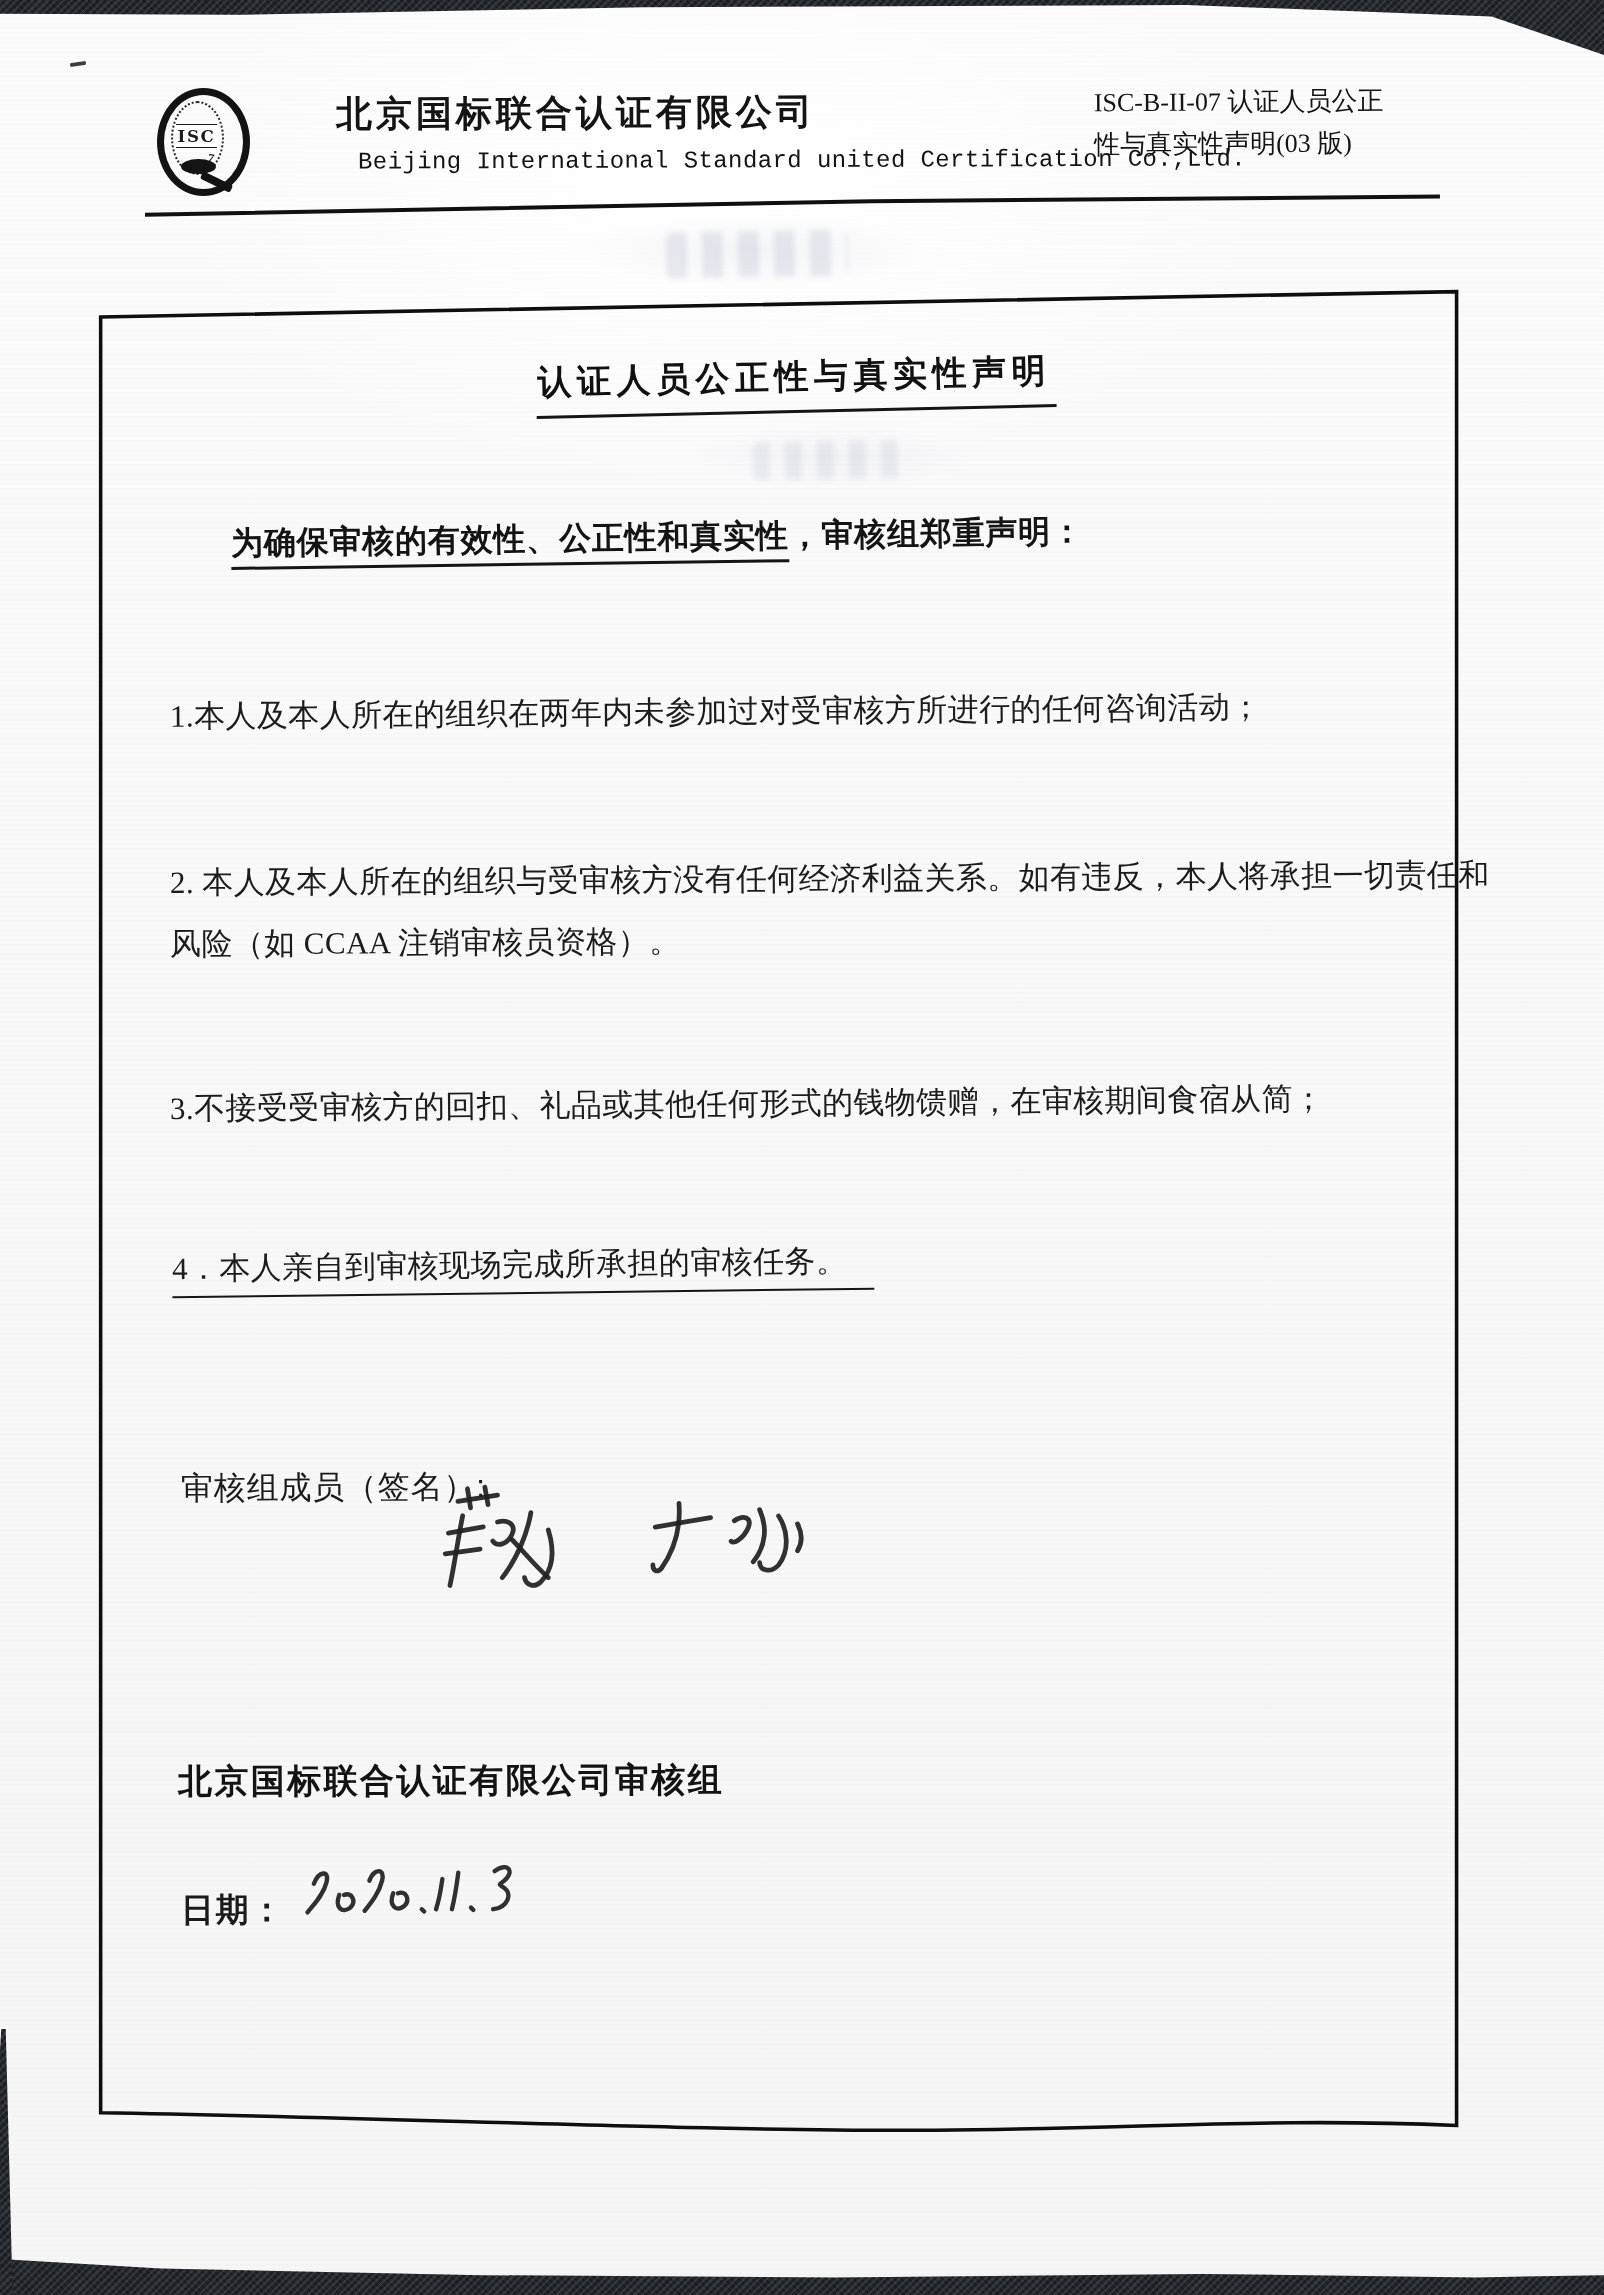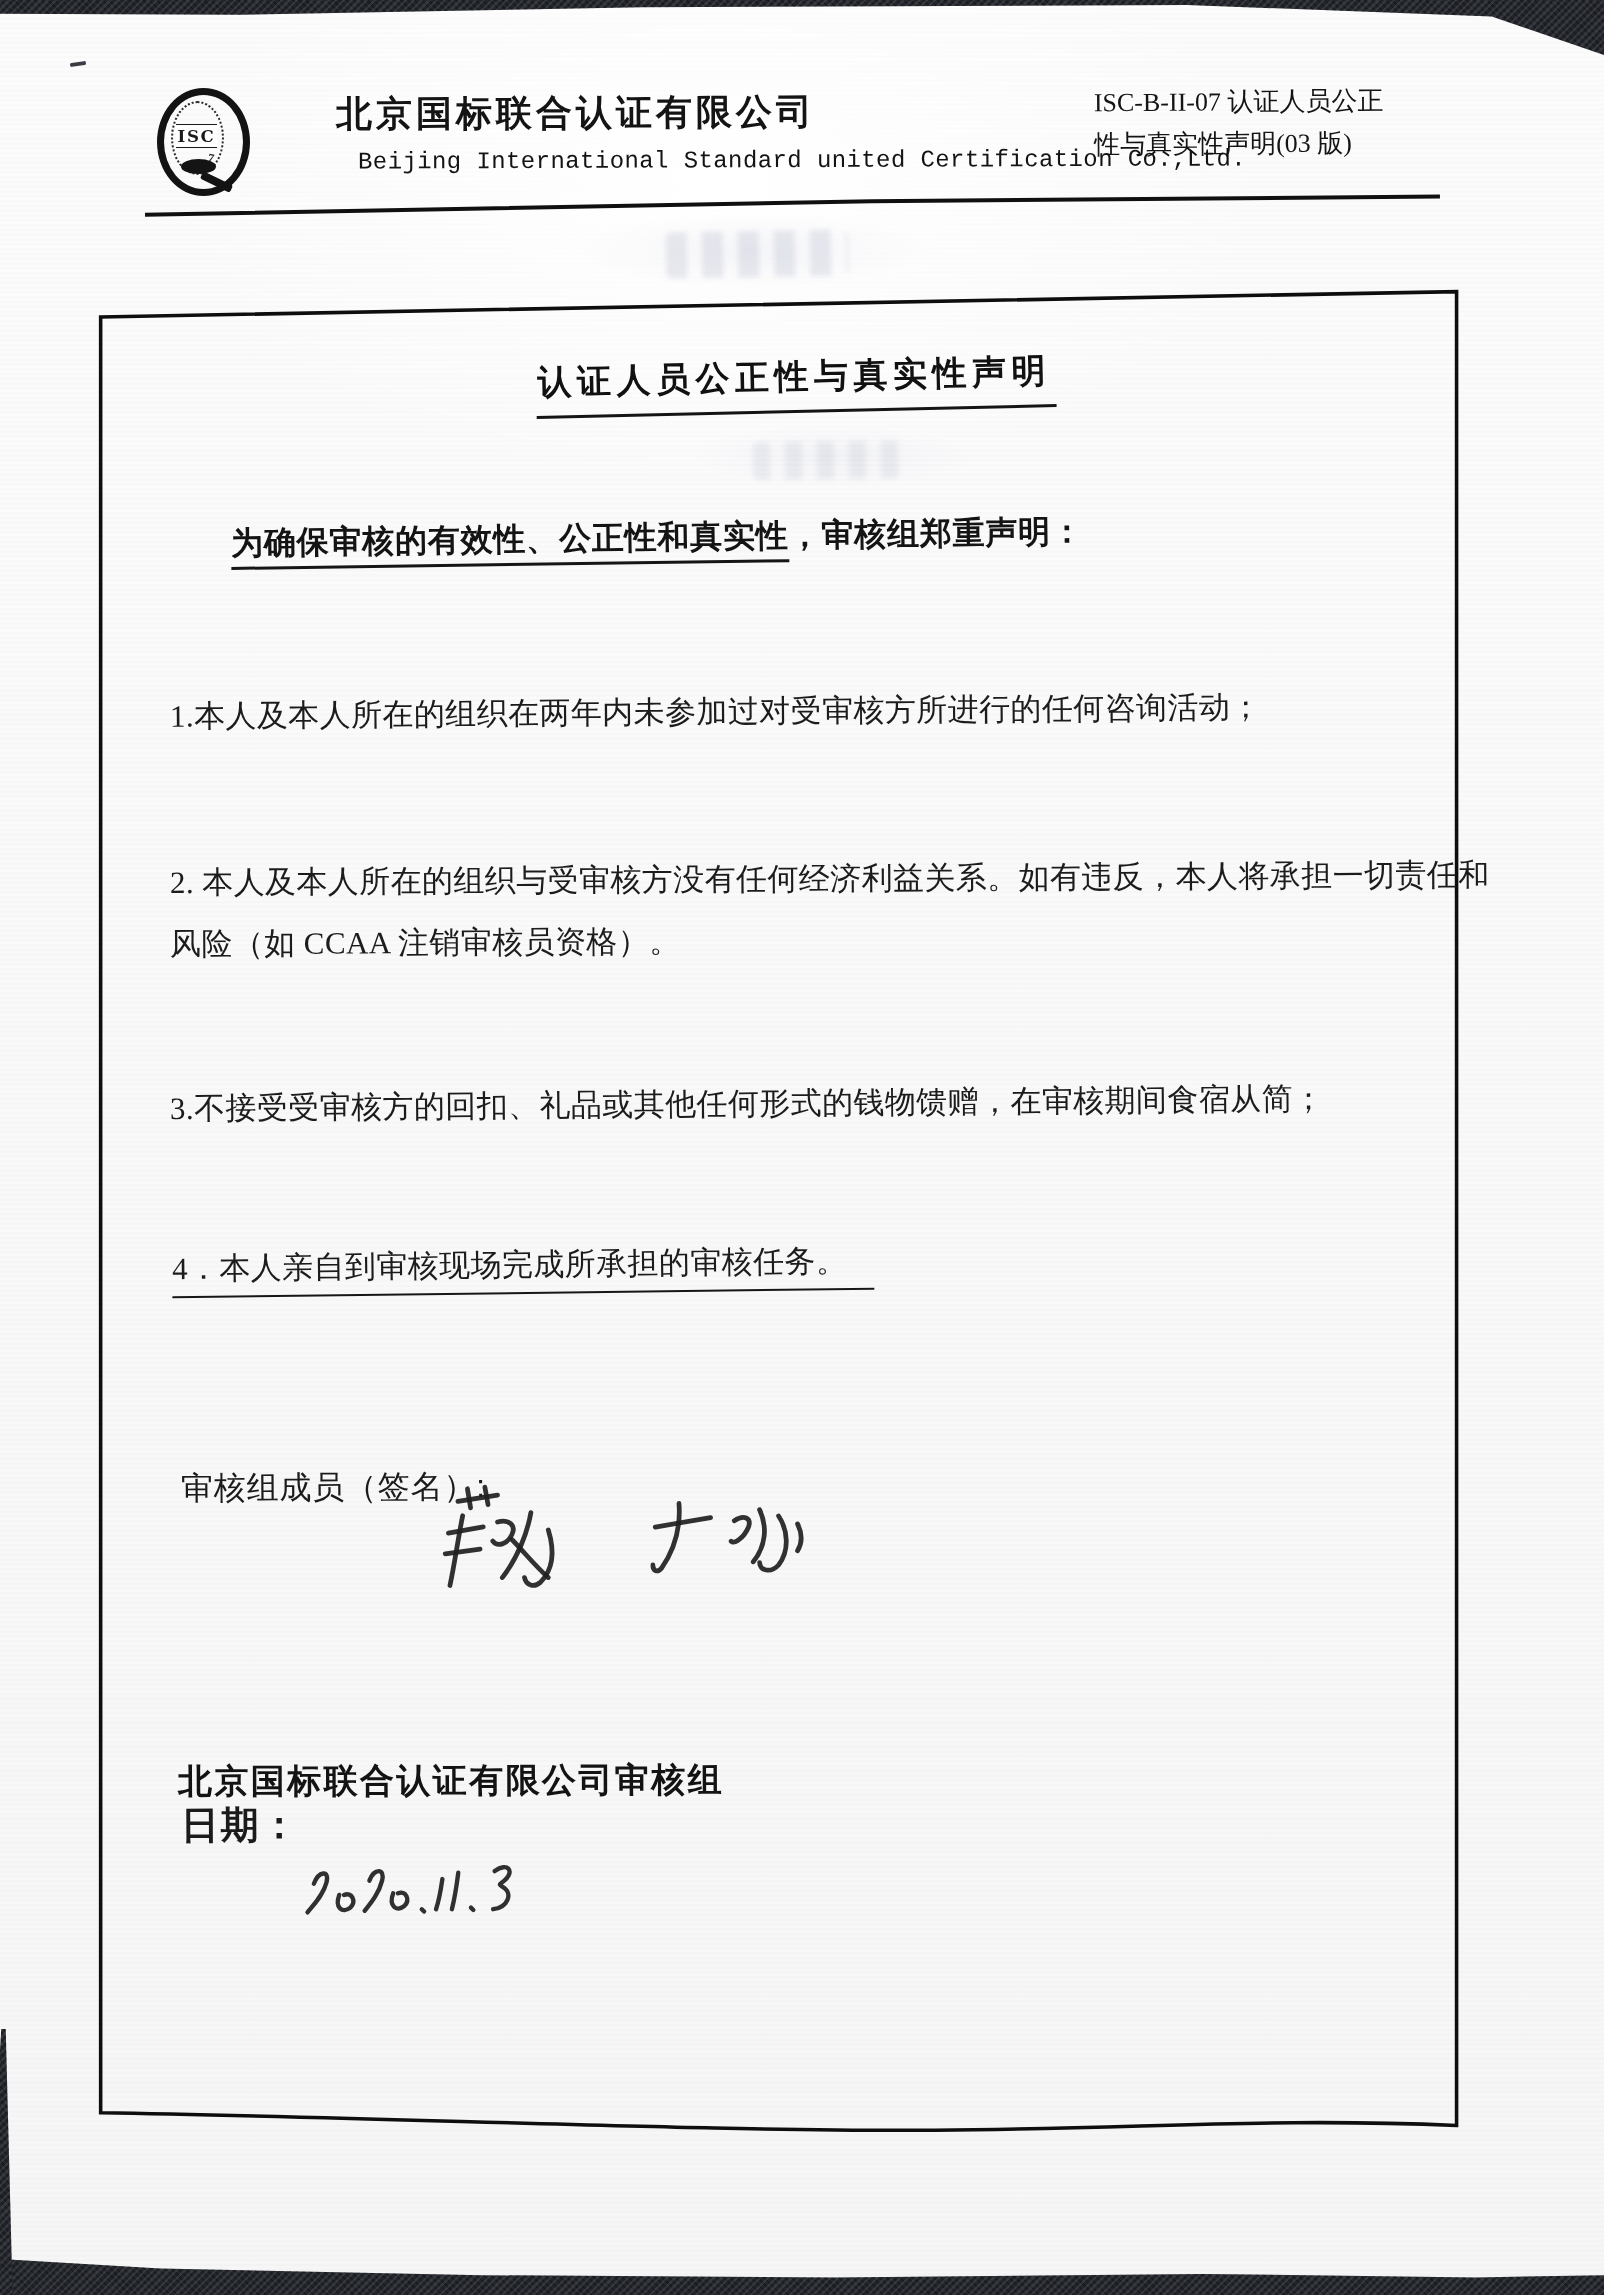--- a/index.html
+++ b/index.html
@@ -61,22 +61,22 @@
   .item-4{left:172px;top:1244px;transform:rotate(-0.7deg);}
   .item-4 .u4{border-bottom:2.8px solid #161616;padding:0 27px 10.3px 0;}
   .sign-label{left:181px;top:1466px;font-family:"Liberation Sans","DejaVu Sans",sans-serif;
     font-weight:500;font-size:32px;letter-spacing:0.8px;transform:rotate(-0.4deg);}
   .sig{position:absolute;}
   .sig path{fill:none;stroke:#1f1f1f;stroke-width:6;stroke-linecap:round;stroke-linejoin:round;opacity:0.92;}
   .sig-1{left:434px;top:1484px;}
   .sig-2{left:633px;top:1497px;}
   .team-line{left:178px;top:1758px;font-family:"Liberation Sans","DejaVu Sans",sans-serif;
     font-weight:600;font-size:34px;letter-spacing:2.4px;color:#131313;transform:rotate(-0.2deg);}
-  .date-label{left:181px;top:1800px;font-family:"Liberation Sans","DejaVu Sans",sans-serif;
-    font-weight:600;font-size:38px;letter-spacing:1.6px;transform:rotate(-0.3deg);}
+  .date-label{left:181px;top:1888px;font-family:"Liberation Sans","DejaVu Sans",sans-serif;
+    font-weight:600;font-size:33px;letter-spacing:1.6px;transform:rotate(-0.3deg);}
   .date-hand{left:290px;top:1860px;}
   .date-hand path{fill:none;stroke:#1e1e1e;stroke-width:5.5;stroke-linecap:round;stroke-linejoin:round;opacity:0.92;}
   .ghost{position:absolute;filter:blur(2.4px);border-radius:6.3px;}
   .ghost-1{left:666px;top:231px;width:182px;height:46px;
     background:repeating-linear-gradient(90deg, rgba(86,96,138,0.12) 0 20.6px, transparent 20.6px 36px);transform:rotate(-1deg);}
   .ghost-2{left:753px;top:441px;width:159px;height:38px;
     background:repeating-linear-gradient(90deg, rgba(86,96,138,0.09) 0 17.4px, transparent 17.4px 32px);transform:rotate(-0.8deg);}
 </style>
 </head>
 <body>

